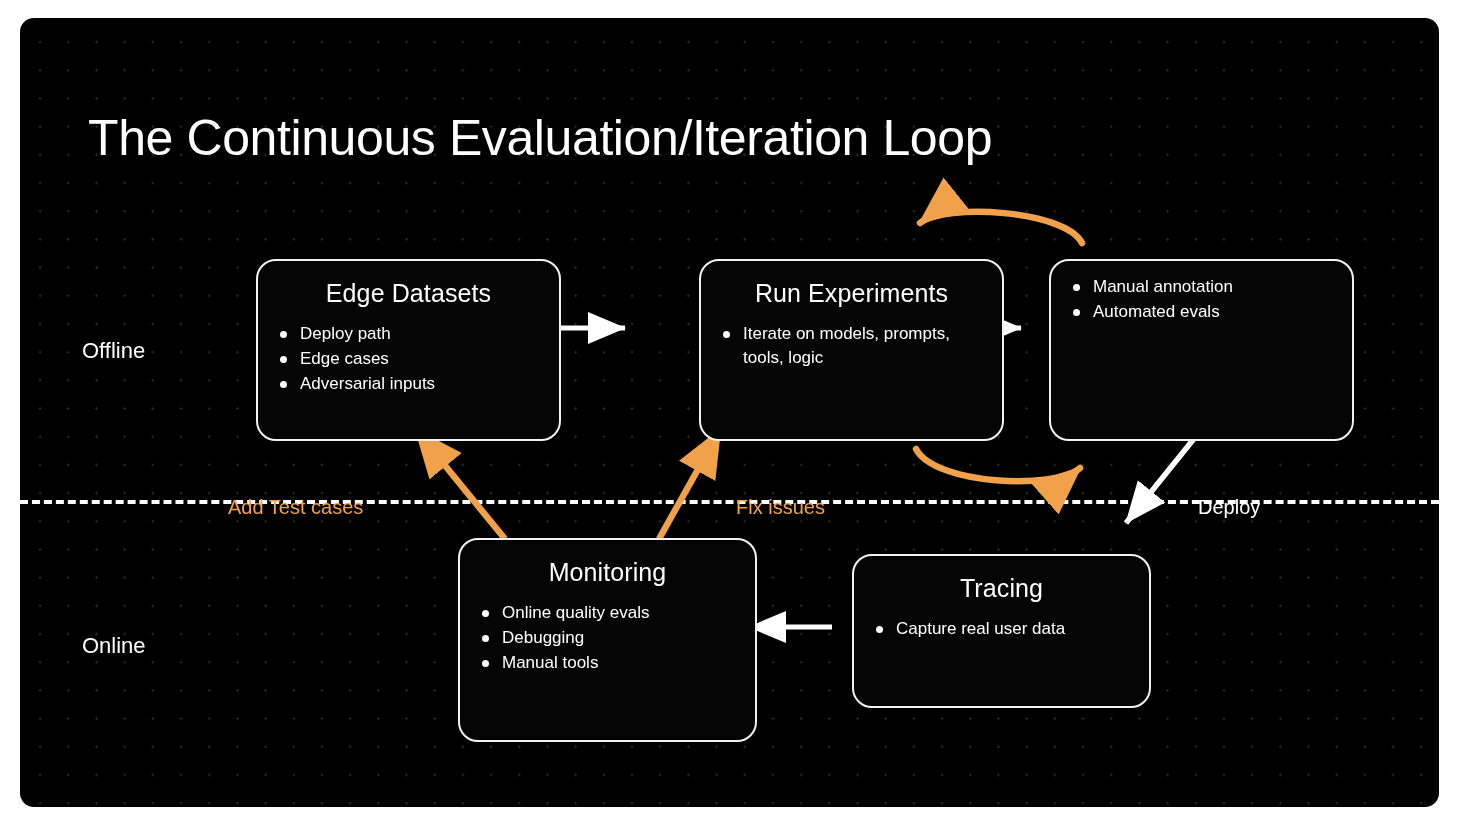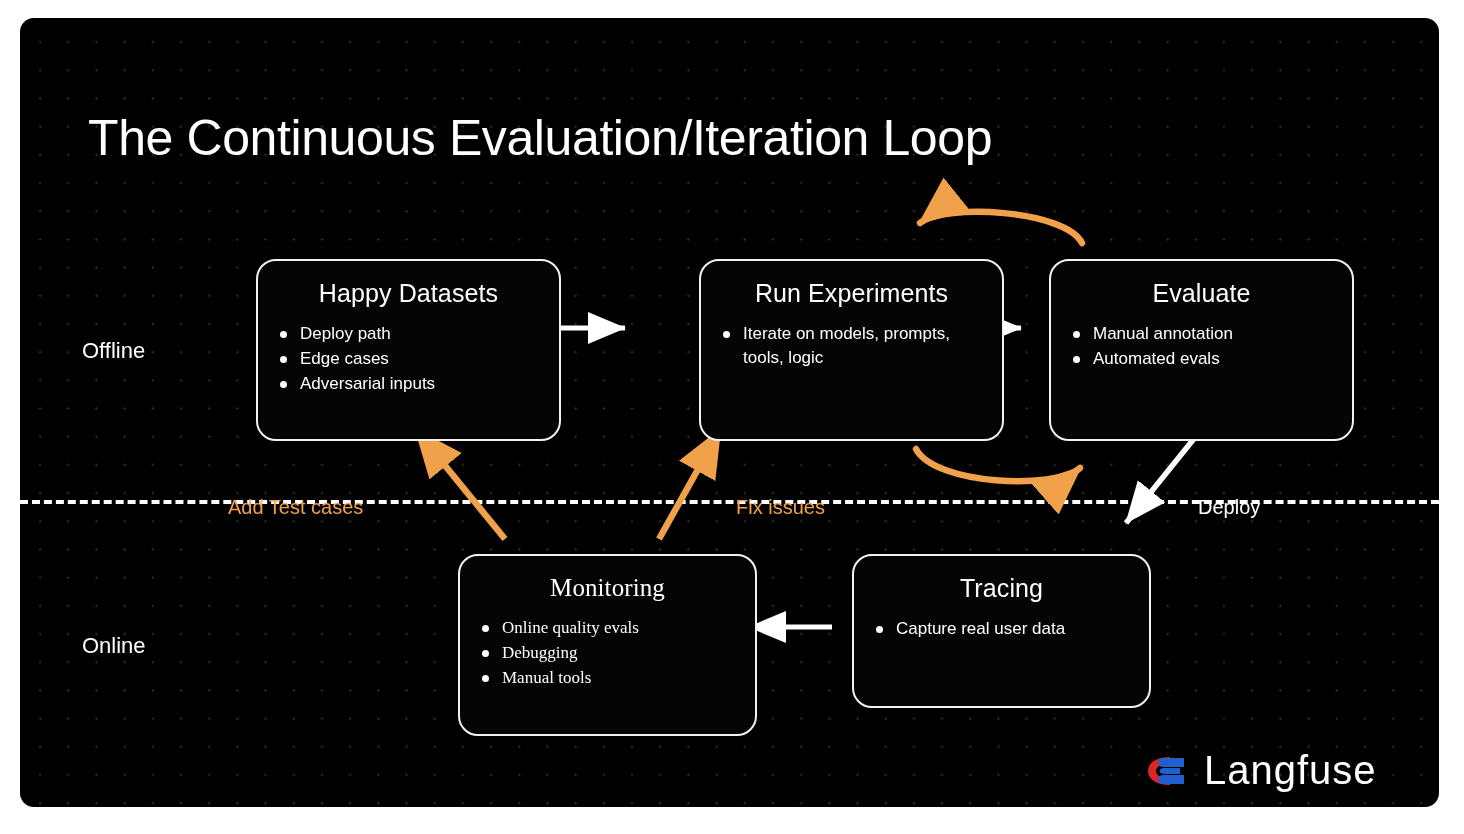--- a/index.html
+++ b/index.html
@@ -99,21 +99,21 @@
     top: 9px;
     width: 7px;
     height: 7px;
     border-radius: 50%;
     background: #ffffff;
   }
 
   #node-test-datasets  { left: 236px;  top: 241px; width: 305px; height: 182px; }
   #node-run-experiments{ left: 633px;  top: 241px; width: 305px; height: 182px; margin-left: 46px; }
   #node-evaluate       { left: 1029px; top: 241px; width: 305px; height: 182px; }
-  #node-monitoring     { left: 438px;  top: 536px; width: 299px; height: 182px; font-family: Liberation Serif, serif; }
+  #node-monitoring     { left: 438px;  top: 520px; width: 299px; height: 204px; }
   #node-tracing        { left: 832px;  top: 536px; width: 299px; height: 154px; }
 
   
   .edge-label {
     position: absolute;
     font-size: 20px;
     white-space: nowrap;
     margin-top: 37px;
   }
   .edge-label.orange { color: #f0a14a; }
@@ -197,37 +197,36 @@
     <g>
       <line x1="485" y1="521" x2="396" y2="412" stroke="#f0a14a" stroke-width="6.5" marker-end="url(#ah-orange)"></line>
     </g>
 
     <g>
       <line x1="639" y1="521" x2="700" y2="412" stroke="#f0a14a" stroke-width="6.5" marker-end="url(#ah-orange)"></line>
     </g>
   </svg>
 
   <div class="node" id="node-test-datasets">
-    <div class="node-title">Happy Datasets</div>
+    <div class="node-title">Edge Datasets</div>
     <ul class="node-list">
       <li>Deploy path</li>
       <li>Edge cases</li>
       <li>Adversarial inputs</li>
     </ul>
   </div>
 
   <div class="node" id="node-run-experiments">
     <div class="node-title">Run Experiments</div>
     <ul class="node-list">
       <li>Iterate on models, prompts, tools, logic</li>
     </ul>
   </div>
 
   <div class="node" id="node-evaluate">
-    <div class="node-title">Evaluate</div>
     <ul class="node-list">
       <li>Manual annotation</li>
       <li>Automated evals</li>
     </ul>
   </div>
 
   <div class="node" id="node-monitoring">
     <div class="node-title">Monitoring</div>
     <ul class="node-list">
       <li>Online quality evals</li>
@@ -240,23 +239,14 @@
     <div class="node-title">Tracing</div>
     <ul class="node-list">
       <li>Capture real user data</li>
     </ul>
   </div>
 
   <div class="edge-label orange" id="label-add-test-cases">Add Test cases</div>
   <div class="edge-label orange" id="label-fix-issues">Fix issues</div>
   <div class="edge-label white" id="label-deploy">Deploy</div>
 
-  <div id="brand">
-    <svg id="brand-mark" viewBox="0 0 48 40" xmlns="http://www.w3.org/2000/svg">
-      <path d="M30 6 C16 6 8 12 8 20 C8 28 16 34 30 34 L30 27 C20 27 16 24 16 20 C16 16 20 13 30 13 Z" fill="#dc2626"></path>
-      <path d="M44 7 L24 7 C20 7 18 9 18 11.5 C18 14 20 16 24 16 L44 16 Z" fill="#1f5fd0"></path>
-      <path d="M44 24 L24 24 C20 24 18 26 18 28.5 C18 31 20 33 24 33 L44 33 Z" fill="#1f5fd0"></path>
-      <path d="M40 17 L24 17 C21 17 19.5 18.5 19.5 20 C19.5 21.5 21 23 24 23 L40 23 Z" fill="#1f5fd0"></path>
-    </svg>
-    <div id="brand-name">Langfuse</div>
-  </div>
 
 </div>
 
 </body></html>

